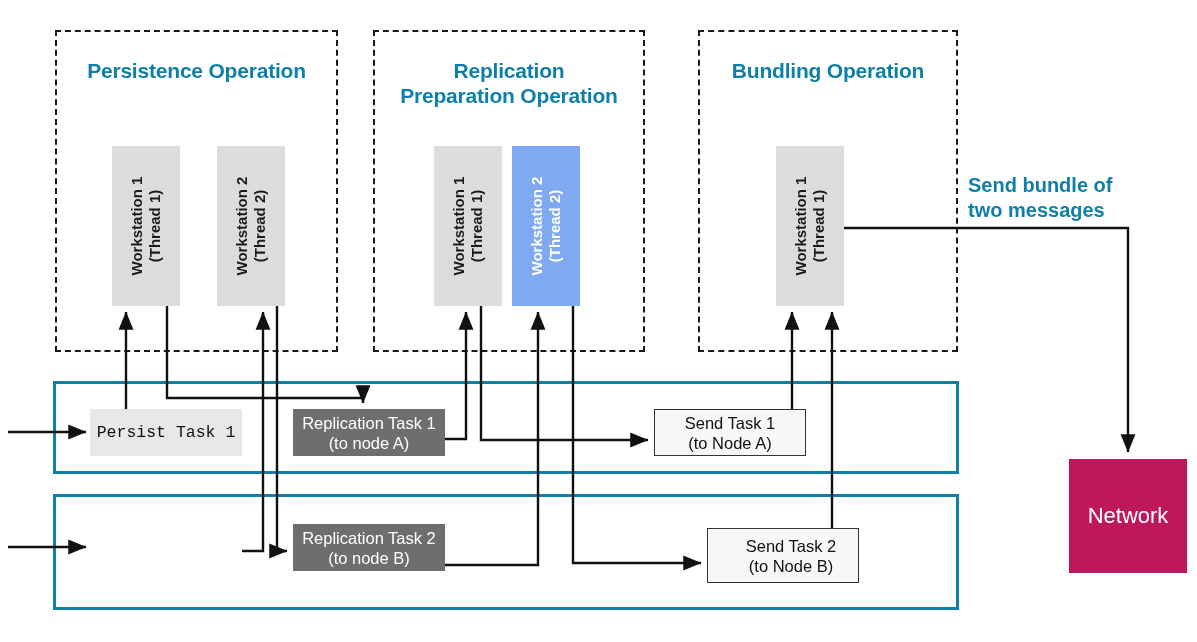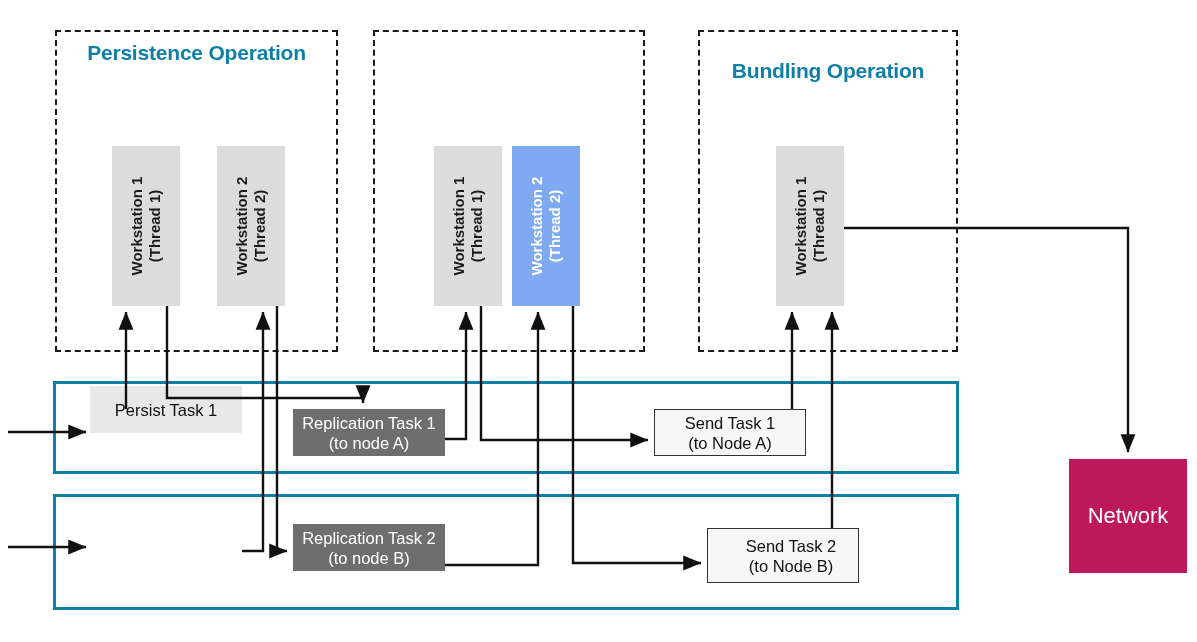--- a/index.html
+++ b/index.html
@@ -27,25 +27,29 @@
   .netbox{position:absolute;background:#be185d;color:#ffffff;display:flex;align-items:center;justify-content:center;font-size:22px;}
 
   .notelbl{position:absolute;color:#0E7FA6;font-weight:bold;font-size:20px;line-height:25px;text-align:left;}
 </style>
 </head>
 <body>
 
 <div id="stage">
 
   <div class="dashgroup" style="left:55px;top:30px;width:283px;height:322px;"></div>
-  <div class="grouptitle" style="left:55px;top:40px;width:283px;">
+  <div class="grouptitle" style="left:55px;top:58px;width:283px;">
     <span>Persistence Operation</span>
   </div>
 
   <div class="dashgroup" style="left:373px;top:30px;width:272px;height:322px;"></div>
+  <div class="grouptitle" style="left:373px;top:58px;width:272px;">
+    <span>Replication</span><br>
+    <span>Preparation Operation</span>
+  </div>
 
   <div class="dashgroup" style="left:698px;top:30px;width:260px;height:322px;"></div>
   <div class="grouptitle" style="left:698px;top:58px;width:260px;">
     <span>Bundling Operation</span>
   </div>
 
   <div class="wbox grey" style="left:112px;top:146px;width:68px;height:160px;">
     <div class="vtxt">
       <span>Workstation 1</span><br>
       <span>(Thread 1)</span>
@@ -76,21 +80,21 @@
   <div class="wbox grey" style="left:776px;top:146px;width:68px;height:160px;">
     <div class="vtxt">
       <span>Workstation 1</span><br>
       <span>(Thread 1)</span>
     </div>
   </div>
 
   <div class="lane" style="left:53px;top:381px;width:906px;height:93px;"></div>
   <div class="lane" style="left:53px;top:494px;width:906px;height:116px;"></div>
 
-  <div class="tbox light" style="left:90px;top:386px;width:152px;height:47px;">
+  <div class="tbox light" style="left:90px;top:409px;width:152px;height:47px;font-family:Liberation Mono, monospace;">
     <div>
       <span>Persist Task 1</span>
     </div>
   </div>
 
   <div class="tbox dark" style="left:293px;top:409px;width:152px;height:47px;">
     <div>
       <span>Replication Task 1</span><br>
       <span>(to node A)</span>
     </div>
@@ -111,20 +115,24 @@
     </div>
   </div>
 
   <div class="tbox outline" style="left:707px;top:528px;width:152px;height:55px;padding-left:16px;">
     <div>
       <span>Send Task 2</span><br>
       <span>(to Node B)</span>
     </div>
   </div>
 
+  <div class="notelbl" style="left:968px;top:173px;width:225px;">
+    <span>Send bundle of</span><br>
+    <span>two messages</span>
+  </div>
 
   <div class="netbox" style="left:1069px;top:459px;width:118px;height:114px;">
     <span>Network</span>
   </div>
 
   <svg class="layer" viewBox="0 0 1197 642">
     <defs>
       <marker id="ah" markerWidth="9" markerHeight="9" refX="7.4" refY="3.4" orient="auto" markerUnits="strokeWidth">
         <path d="M0,0.3 L7.6,3.4 L0,6.5 z" fill="#111111"></path>
       </marker>

